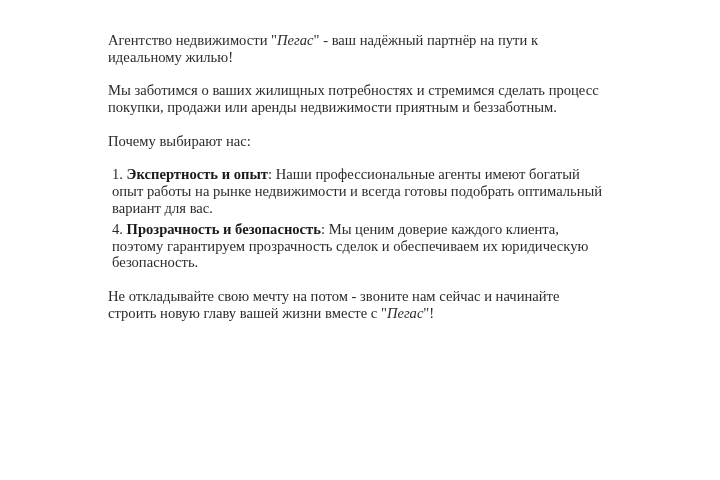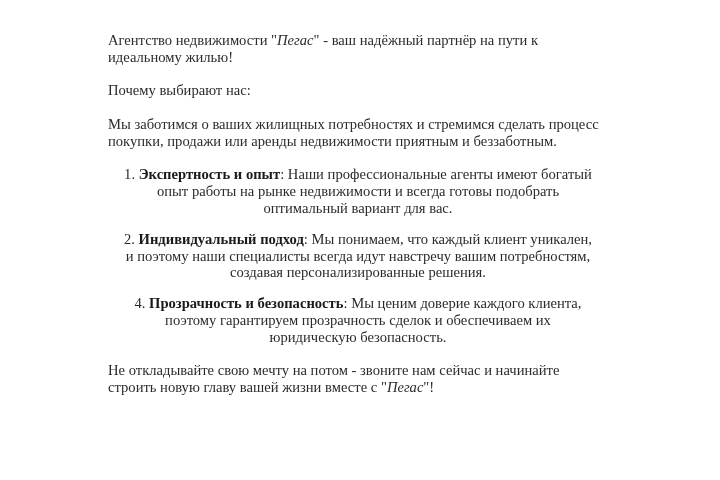--- a/index.html
+++ b/index.html
@@ -14,37 +14,36 @@
       position: absolute;
       left: 108px;
       top: 32px;
       width: 500px;
       font-family: "Liberation Serif", "DejaVu Serif", serif;
       font-size: 14.6px;
       line-height: 16.8px;
       color: #2b2b2b;
     }
     .para { margin: 0 0 16.8px 0; }
-    .list-item { margin: 14px; text-align: center; }
+    .list-item { margin: 4px; }
     b { font-weight: bold; color: #1a1a1a; }
     i { }
   </style>
 </head>
 <body>
 
 <div class="page">
 
   <p class="para"><span>Агентство недвижимости "</span><i>Пегас</i><span>" - ваш надёжный партнёр на пути к идеальному жилью!</span></p>
 
+  <p class="para">Мы заботимся о ваших жилищных потребностях и стремимся сделать процесс покупки, продажи или аренды недвижимости приятным и беззаботным.</p>
+
   <p class="para">Почему выбирают нас:</p>
-
-  <p class="para">Мы заботимся о ваших жилищных потребностях и стремимся сделать процесс покупки, продажи или аренды недвижимости приятным и беззаботным.</p>
 
   <div class="para">
     <p class="list-item"><span>1. </span><b>Экспертность и опыт</b><span>: Наши профессиональные агенты имеют богатый опыт работы на рынке недвижимости и всегда готовы подобрать оптимальный вариант для вас.</span></p>
-    <p class="list-item"><span>2. </span><b>Индивидуальный подход</b><span>: Мы понимаем, что каждый клиент уникален, и поэтому наши специалисты всегда идут навстречу вашим потребностям, создавая персонализированные решения.</span></p>
     <p class="list-item"><span>4. </span><b>Прозрачность и безопасность</b><span>: Мы ценим доверие каждого клиента, поэтому гарантируем прозрачность сделок и обеспечиваем их юридическую безопасность.</span></p>
   </div>
 
 
   <p class="para"><span>Не откладывайте свою мечту на потом - звоните нам сейчас и начинайте строить новую главу вашей жизни вместе с "</span><i>Пегас</i><span>"!</span></p>
 
 </div>
 
 </body></html>

